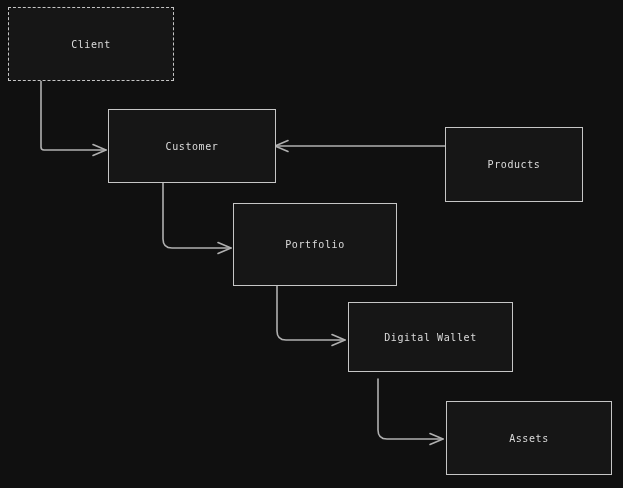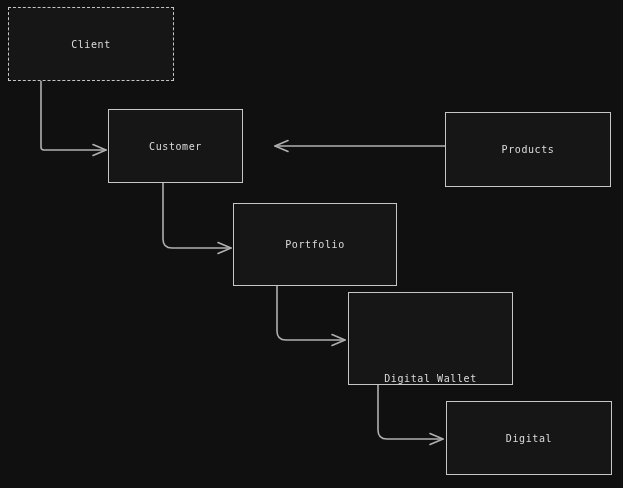--- a/index.html
+++ b/index.html
@@ -67,29 +67,29 @@
       <path d="M 218 242.5 L 231 248 L 218 253.5" class="edge"></path>
       <path d="M 277 280 L 277 331 Q 277 340 286 340 L 345 340" class="edge"></path>
       <path d="M 332 334.5 L 345 340 L 332 345.5" class="edge"></path>
       <path d="M 378 379 L 378 430 Q 378 439 387 439 L 443 439" class="edge"></path>
       <path d="M 430 433.5 L 443 439 L 430 444.5" class="edge"></path>
     </svg>
   <div class="nodes">
       <div class="node dashed" style="left: 8px; top: 7px; width: 166px; height: 74px;">
         <span>Client</span>
       </div>
-      <div class="node" style="left: 108px; top: 109px; width: 135px; height: 74px;">
+      <div class="node" style="left: 108px; top: 109px; width: 168px; height: 74px;">
         <span>Customer</span>
       </div>
-      <div class="node" style="left: 445px; top: 112px; width: 166px; height: 75px;">
+      <div class="node" style="left: 445px; top: 127px; width: 138px; height: 75px;">
         <span>Products</span>
       </div>
       <div class="node" style="left: 233px; top: 203px; width: 164px; height: 83px;">
         <span>Portfolio</span>
       </div>
-      <div class="node" style="left: 348px; top: 292px; width: 165px; height: 93px; align-items: flex-end;">
+      <div class="node" style="left: 348px; top: 302px; width: 165px; height: 70px;">
         <span>Digital Wallet</span>
       </div>
       <div class="node" style="left: 446px; top: 401px; width: 166px; height: 74px;">
-        <span>Digital</span>
+        <span>Assets</span>
       </div>
     </div>
 </div>
 
 </body></html>

